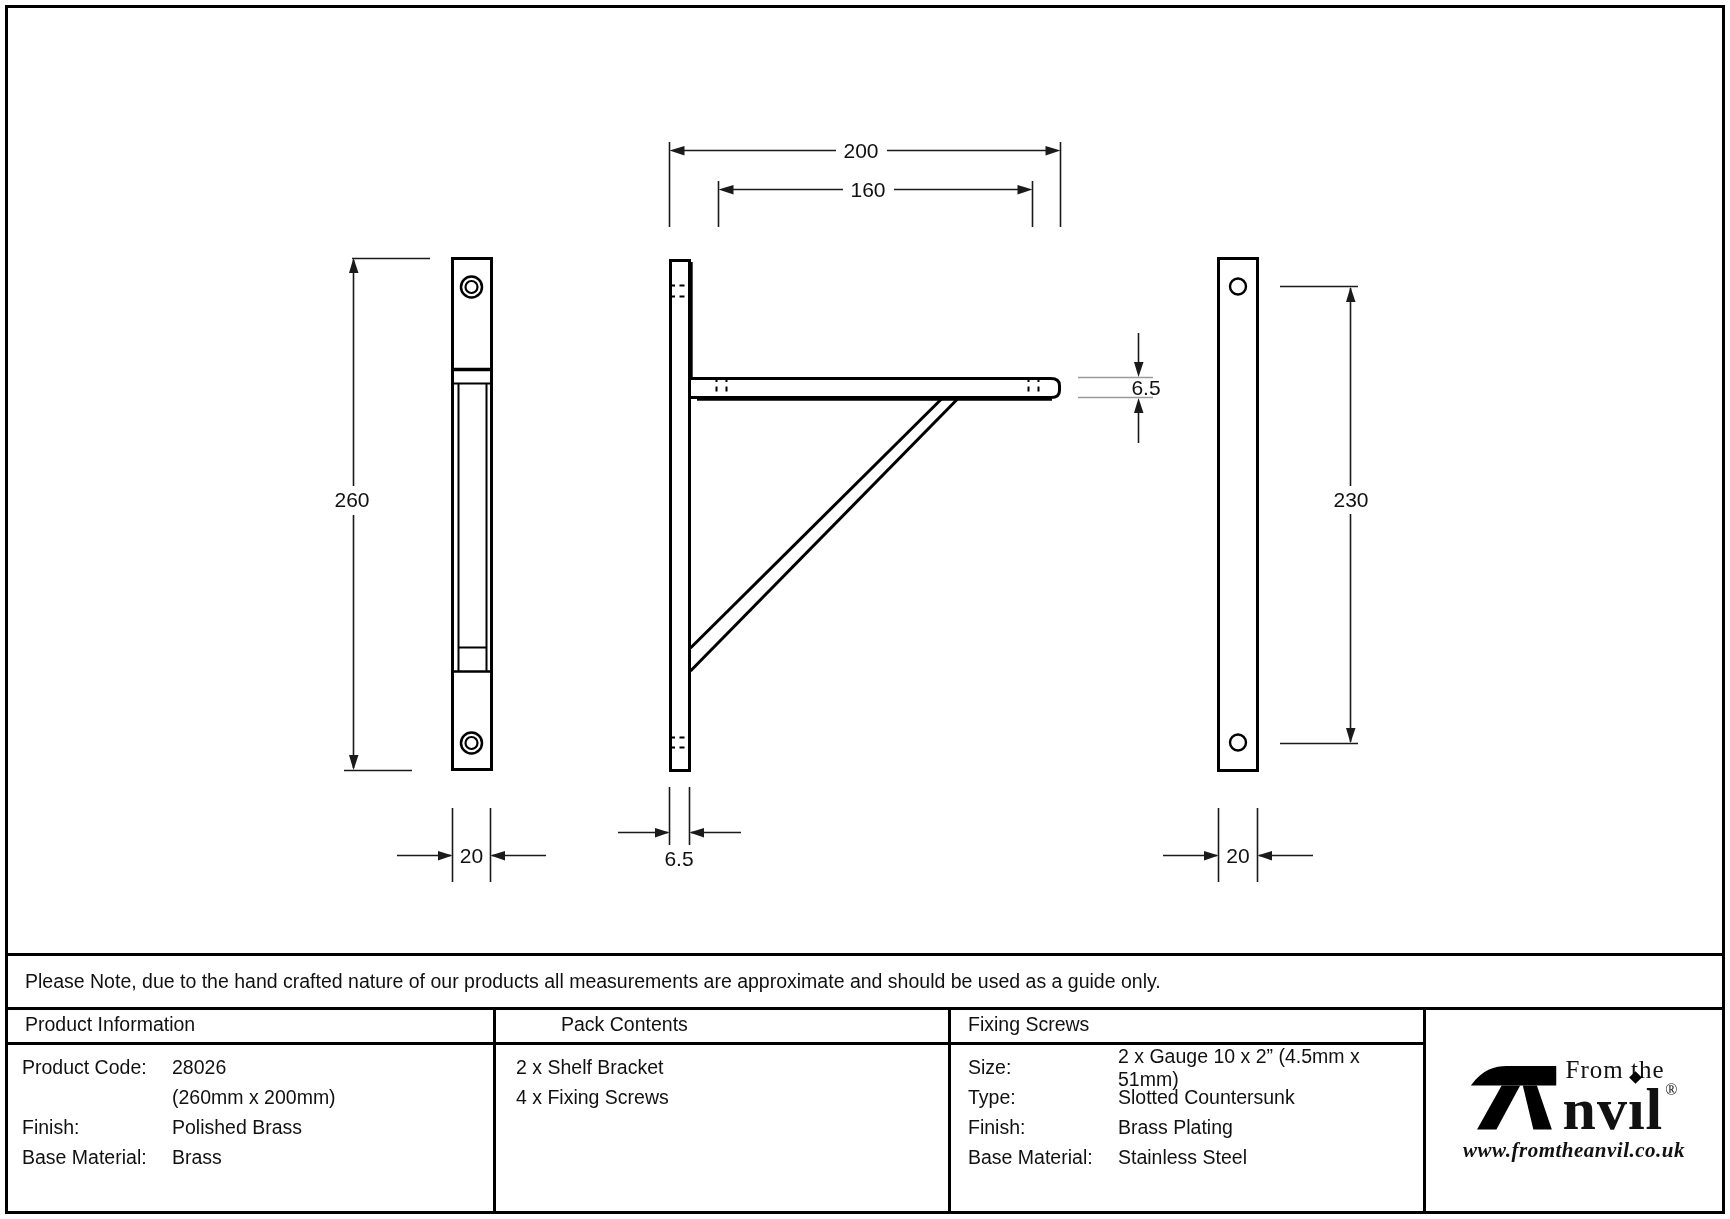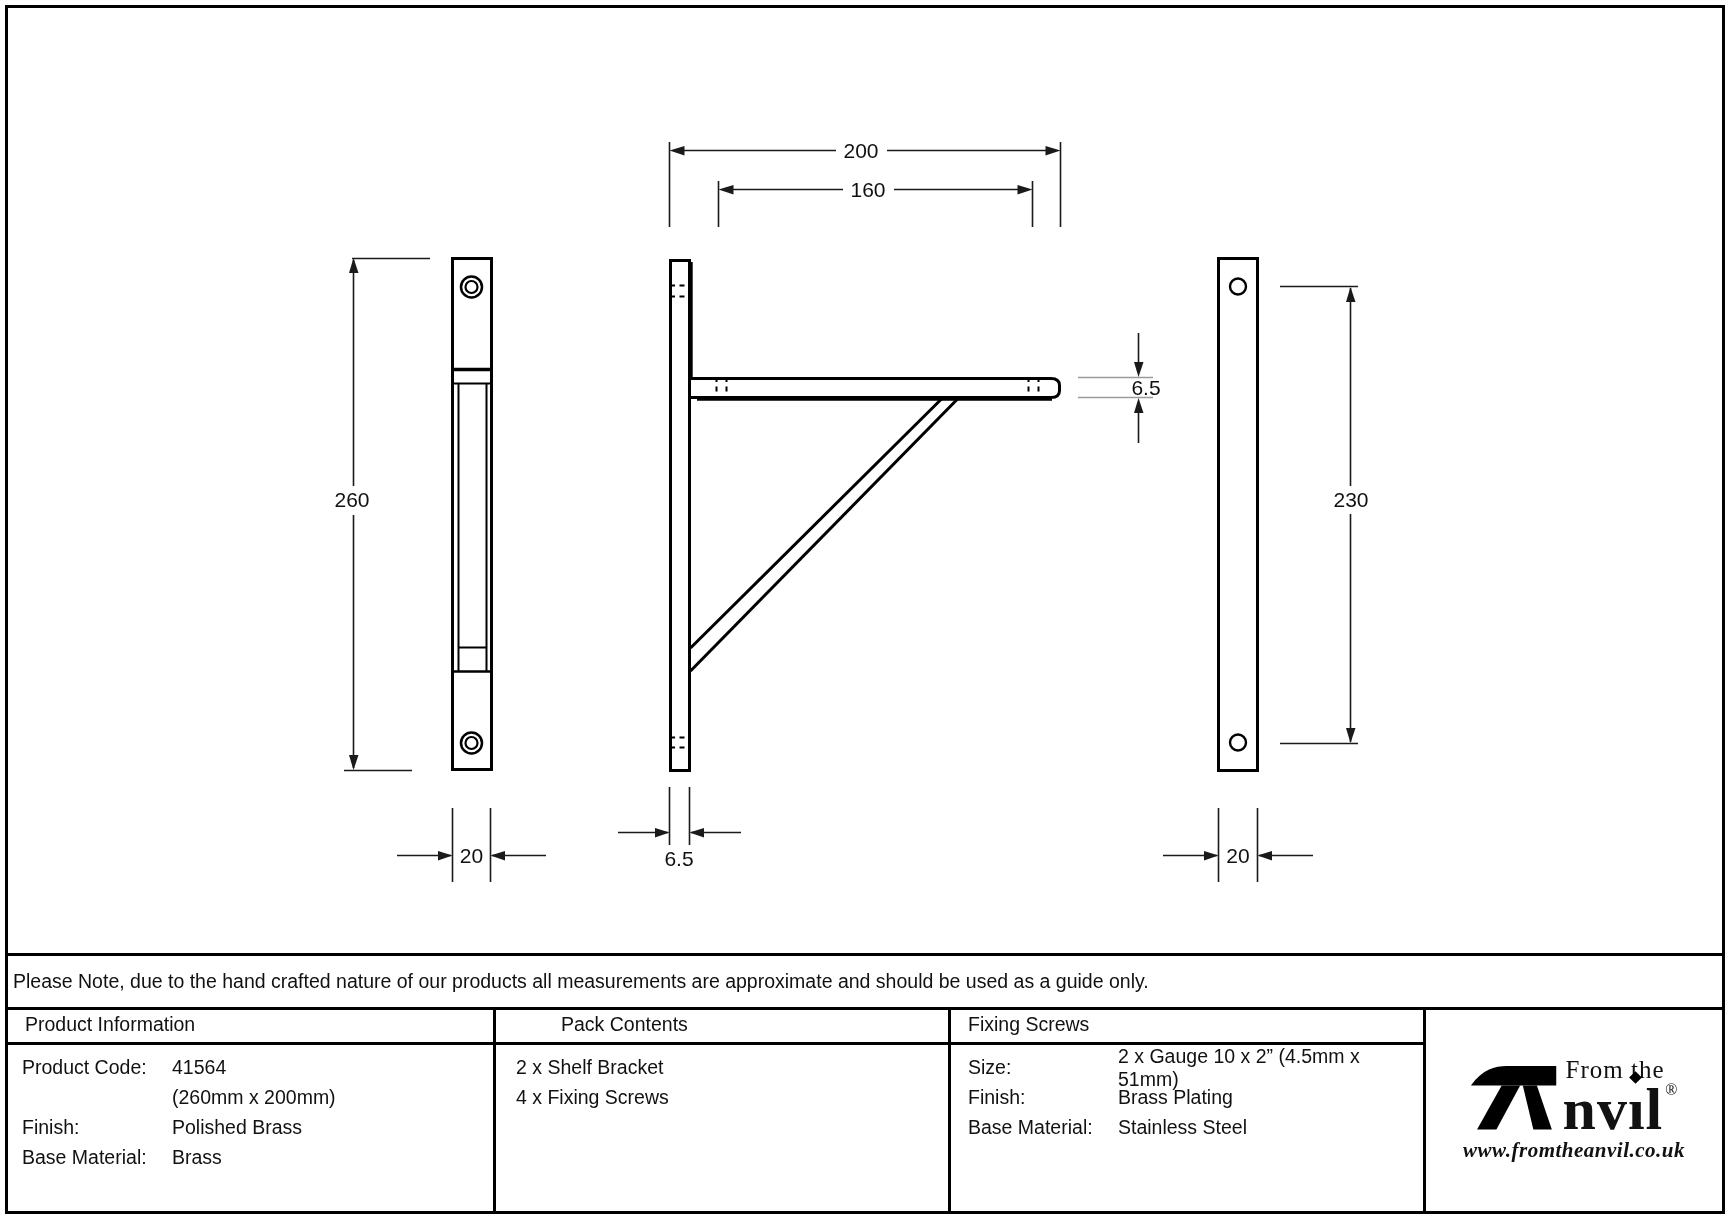--- a/index.html
+++ b/index.html
@@ -2,21 +2,21 @@
 <html><head>
 <meta charset="utf-8">
 <style>
   html,body{margin:0;padding:0;background:#e8e8e8;}
   .page{position:relative;width:1730px;height:1219px;background:#ffffff;
         font-family:"Liberation Sans",sans-serif;color:#111;overflow:hidden;}
   .page-border{position:absolute;inset:5px;border:3px solid #000;pointer-events:none;}
   .drawing-svg{position:absolute;left:0;top:0;}
   .hline,.vline{position:absolute;background:#000;}
   .note-row{position:absolute;left:8px;right:8px;top:956px;height:50px;
-            display:flex;align-items:center;padding-left:5px;font-size:19.5px;}
+            display:flex;align-items:center;padding-left:17px;font-size:19.5px;}
   .col-header{position:absolute;top:1010px;height:28px;display:flex;align-items:center;font-size:19.5px;}
   .kv-block{position:absolute;top:1053px;}
   .kv-row{display:flex;height:29.8px;align-items:center;font-size:19.5px;}
   .kv-label{width:150px;flex:0 0 150px;}
   .list-block{position:absolute;top:1053px;}
   .list-row{display:flex;height:29.8px;align-items:center;font-size:19.5px;}
   svg text{font-family:"Liberation Sans",sans-serif;font-size:21px;fill:#111;}
   
   .logo{position:absolute;left:1426px;top:1010px;width:296px;height:198px;
         display:flex;flex-direction:column;align-items:center;justify-content:center;}
@@ -172,21 +172,21 @@
 
   <div class="note-row">Please Note, due to the hand crafted nature of our products all measurements are approximate and should be used as a guide only.</div>
 
   <div class="col-header" style="left:25px;">Product Information</div>
   <div class="col-header" style="left:516px;margin-left:45px;">Pack Contents</div>
   <div class="col-header" style="left:968px;">Fixing Screws</div>
 
   <div class="kv-block" style="left:22px;width:460px;">
     <div class="kv-row">
       <span class="kv-label">Product Code:</span>
-      <span>41564</span>
+      <span>28026</span>
     </div>
     <div class="kv-row">
       <span class="kv-label"></span>
       <span>(260mm x 200mm)</span>
     </div>
     <div class="kv-row">
       <span class="kv-label">Finish:</span>
       <span>Polished Brass</span>
     </div>
     <div class="kv-row">
@@ -197,20 +197,24 @@
 
   <div class="list-block" style="left:516px;width:420px;">
     <div class="list-row">2 x Shelf Bracket</div>
     <div class="list-row">4 x Fixing Screws</div>
   </div>
 
   <div class="kv-block" style="left:968px;width:452px;">
     <div class="kv-row">
       <span class="kv-label">Size:</span>
       <span>2 x Gauge 10 x 2” (4.5mm x 51mm)</span>
+    </div>
+    <div class="kv-row">
+      <span class="kv-label">Type:</span>
+      <span>Slotted Countersunk</span>
     </div>
     <div class="kv-row">
       <span class="kv-label">Finish:</span>
       <span>Brass Plating</span>
     </div>
     <div class="kv-row">
       <span class="kv-label">Base Material:</span>
       <span>Stainless Steel</span>
     </div>
   </div>

